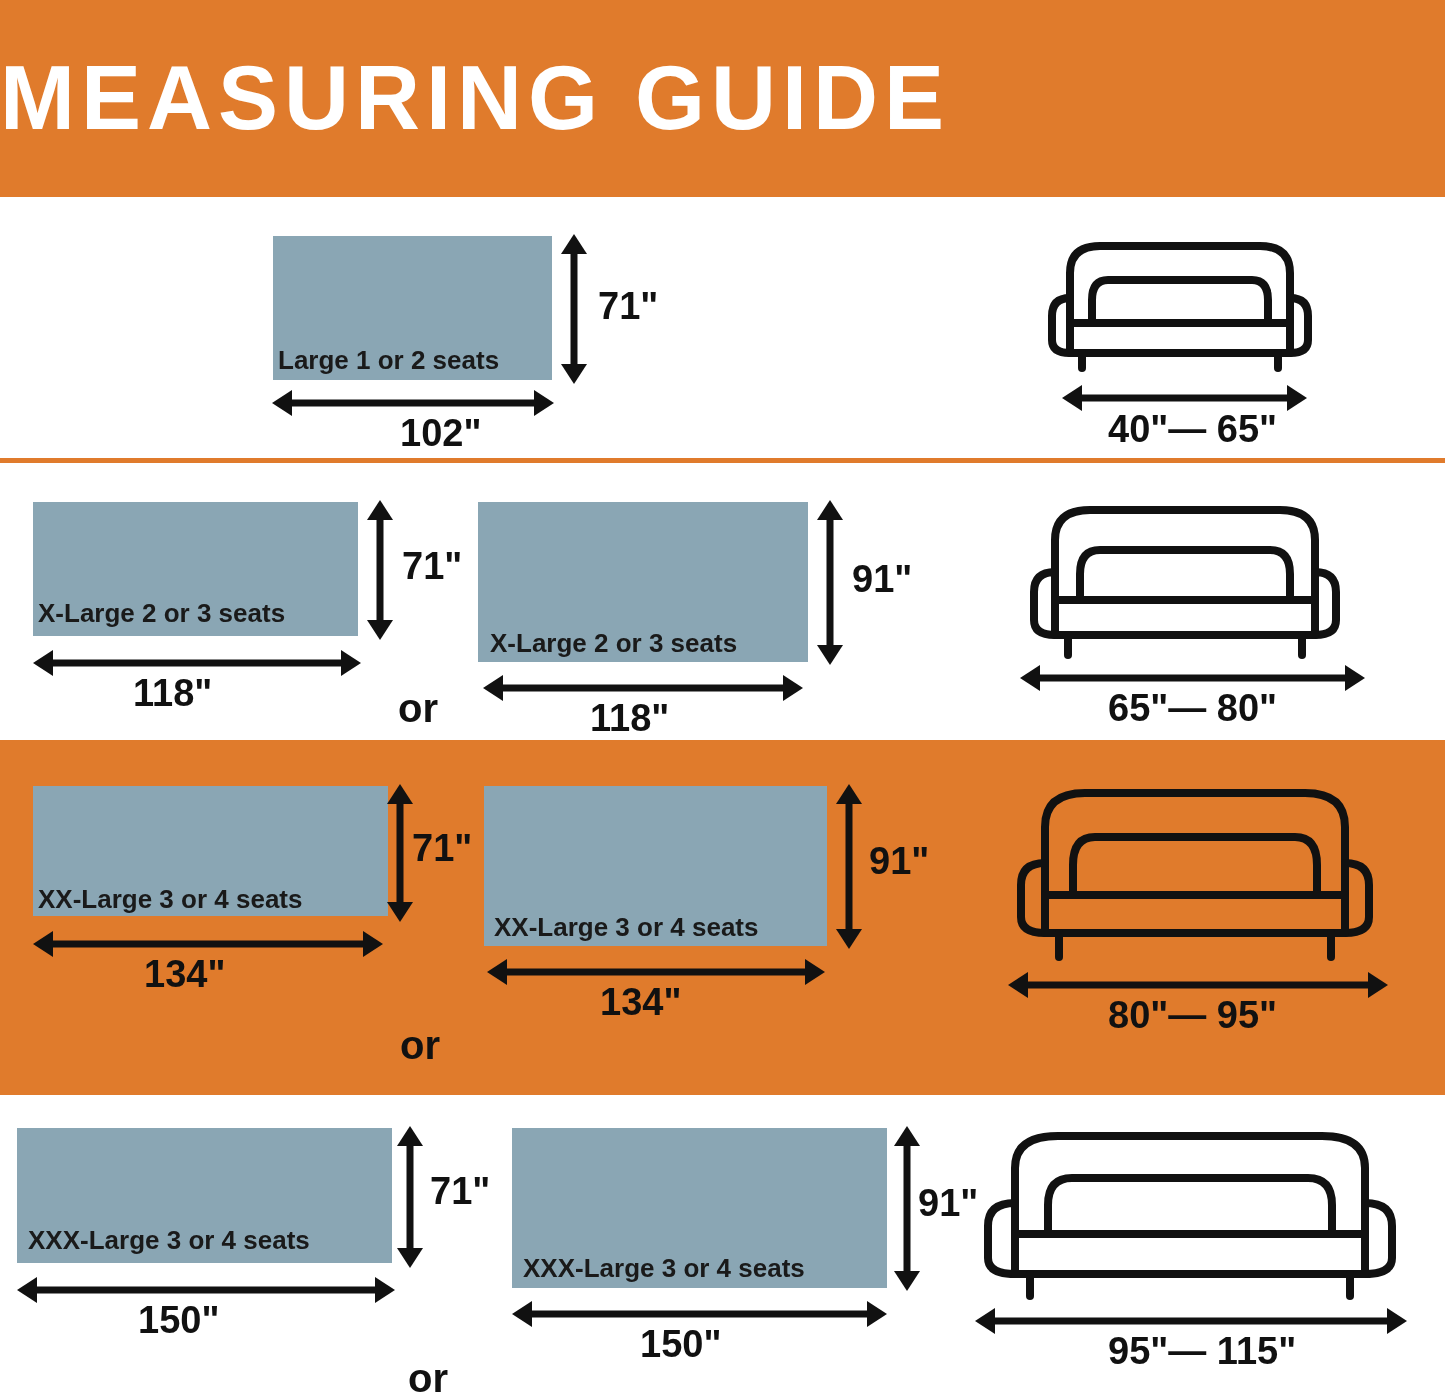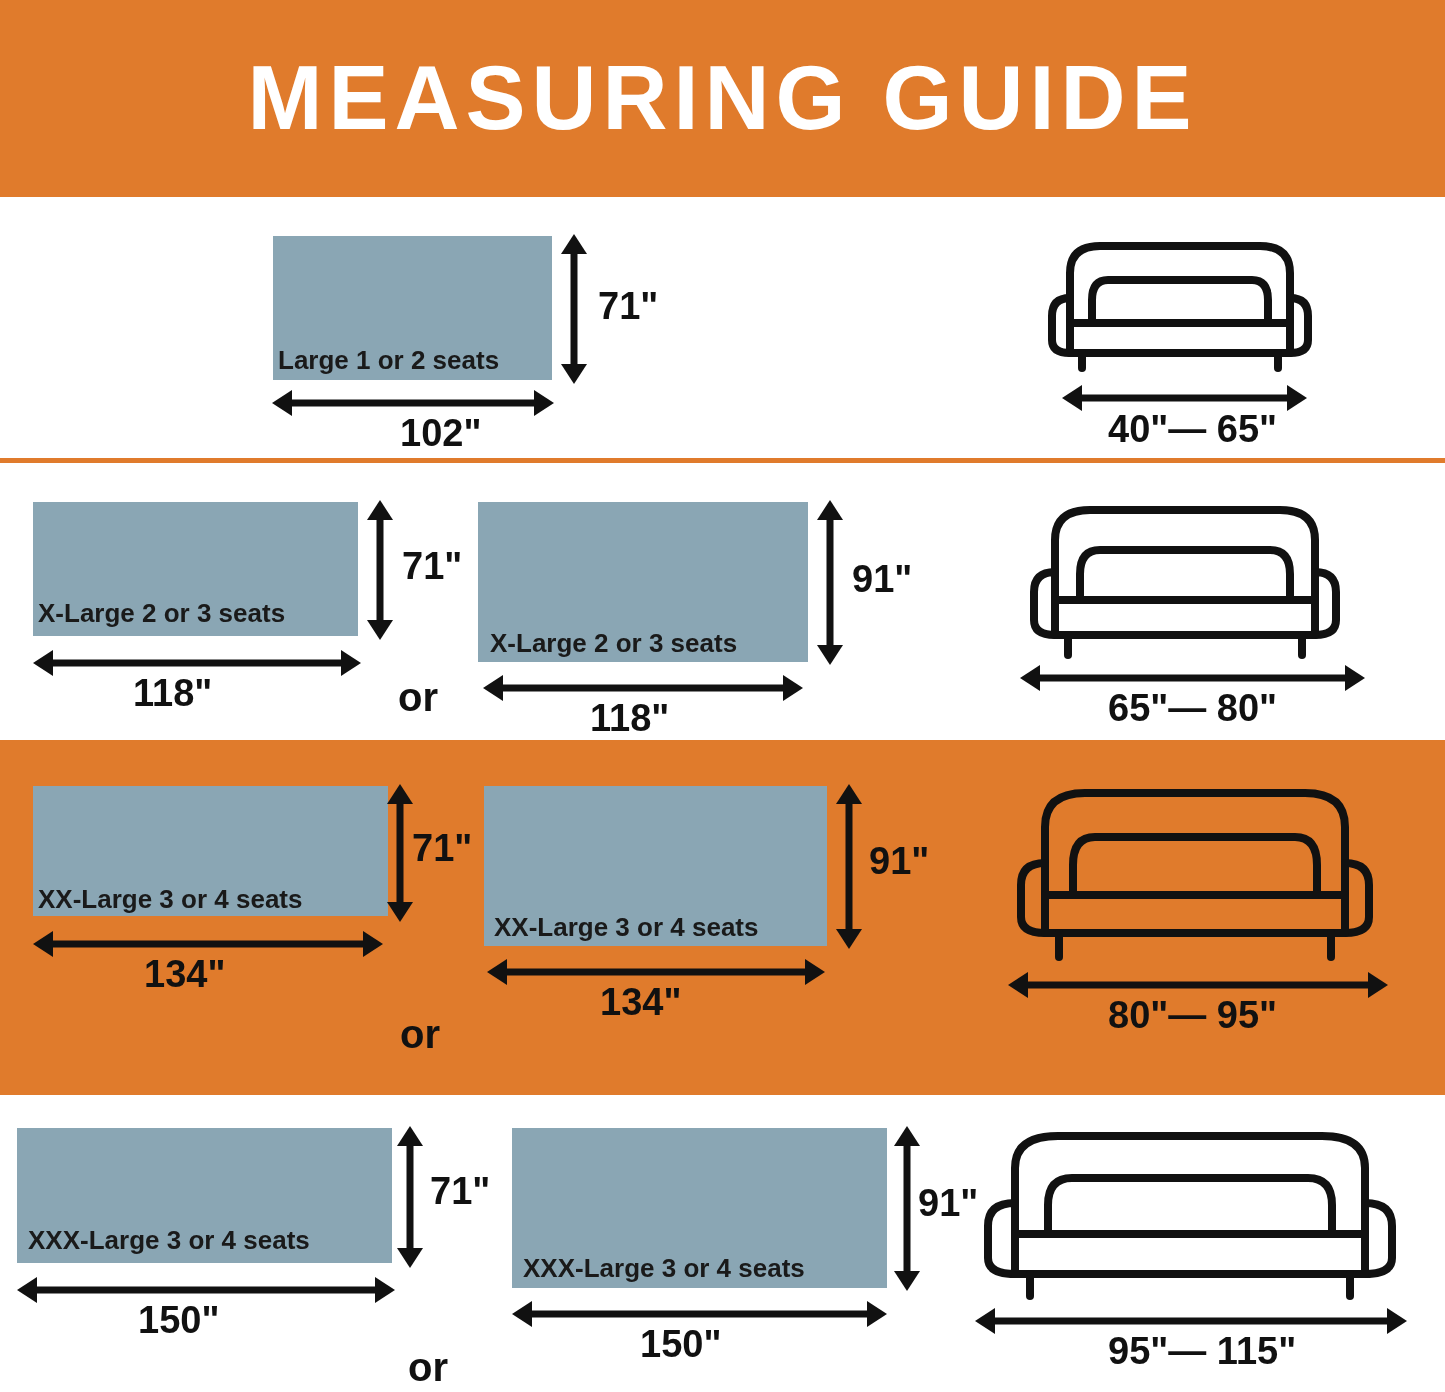--- a/index.html
+++ b/index.html
@@ -9,21 +9,21 @@
     font-family:"Liberation Sans", sans-serif;
     overflow:hidden;
     position:relative;
   }
   .page{position:relative;width:1445px;height:1392px;}
 
   
   .header{
     position:absolute;left:0;top:0;width:1445px;height:197px;
     background:#e07b2c;
-    display:flex;align-items:center;justify-content:center;
+    display:flex;align-items:center;
   }
   .header-title{
     color:#ffffff;
     font-size:90px;
     font-weight:bold;
     letter-spacing:6px;
     font-family:"Liberation Sans", sans-serif;
     white-space:nowrap;
   }
 
@@ -56,20 +56,21 @@
     color:#111111;
     white-space:nowrap;
     font-family:"Liberation Sans", sans-serif;
   }
   .or-text{
     position:absolute;
     font-size:40px;
     font-weight:bold;
     color:#111111;
     font-family:"Liberation Sans", sans-serif;
+    margin-top:11px;
   }
 
   
   .arrow-svg{position:absolute;}
   .sofa-svg{position:absolute;}
 </style>
 </head>
 <body>
 
 <div class="page">

